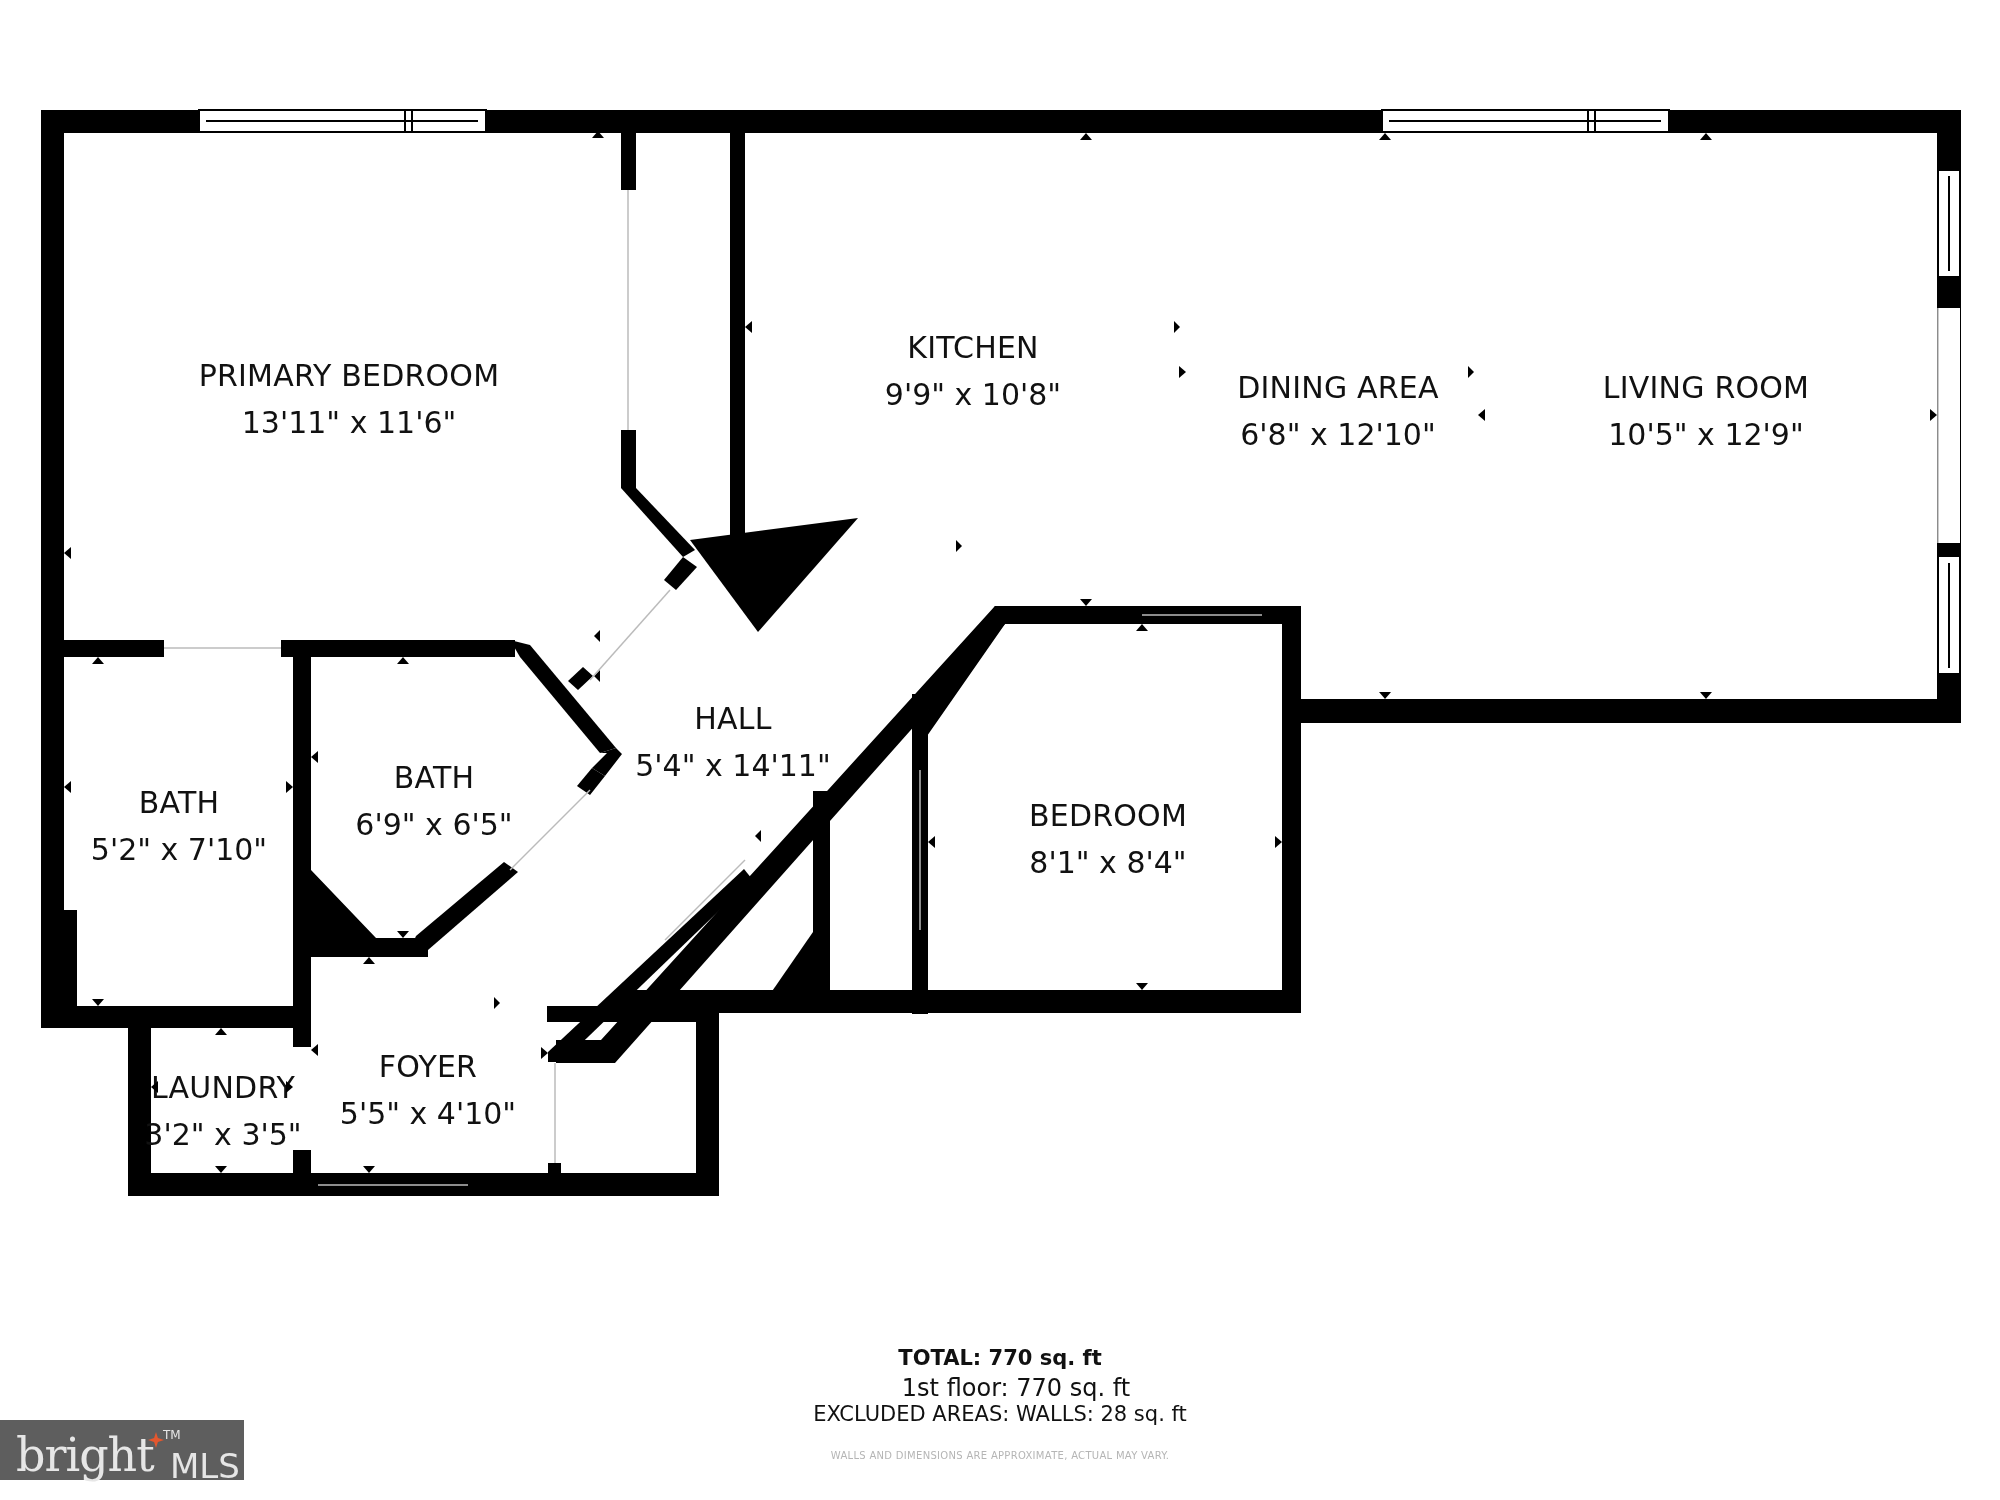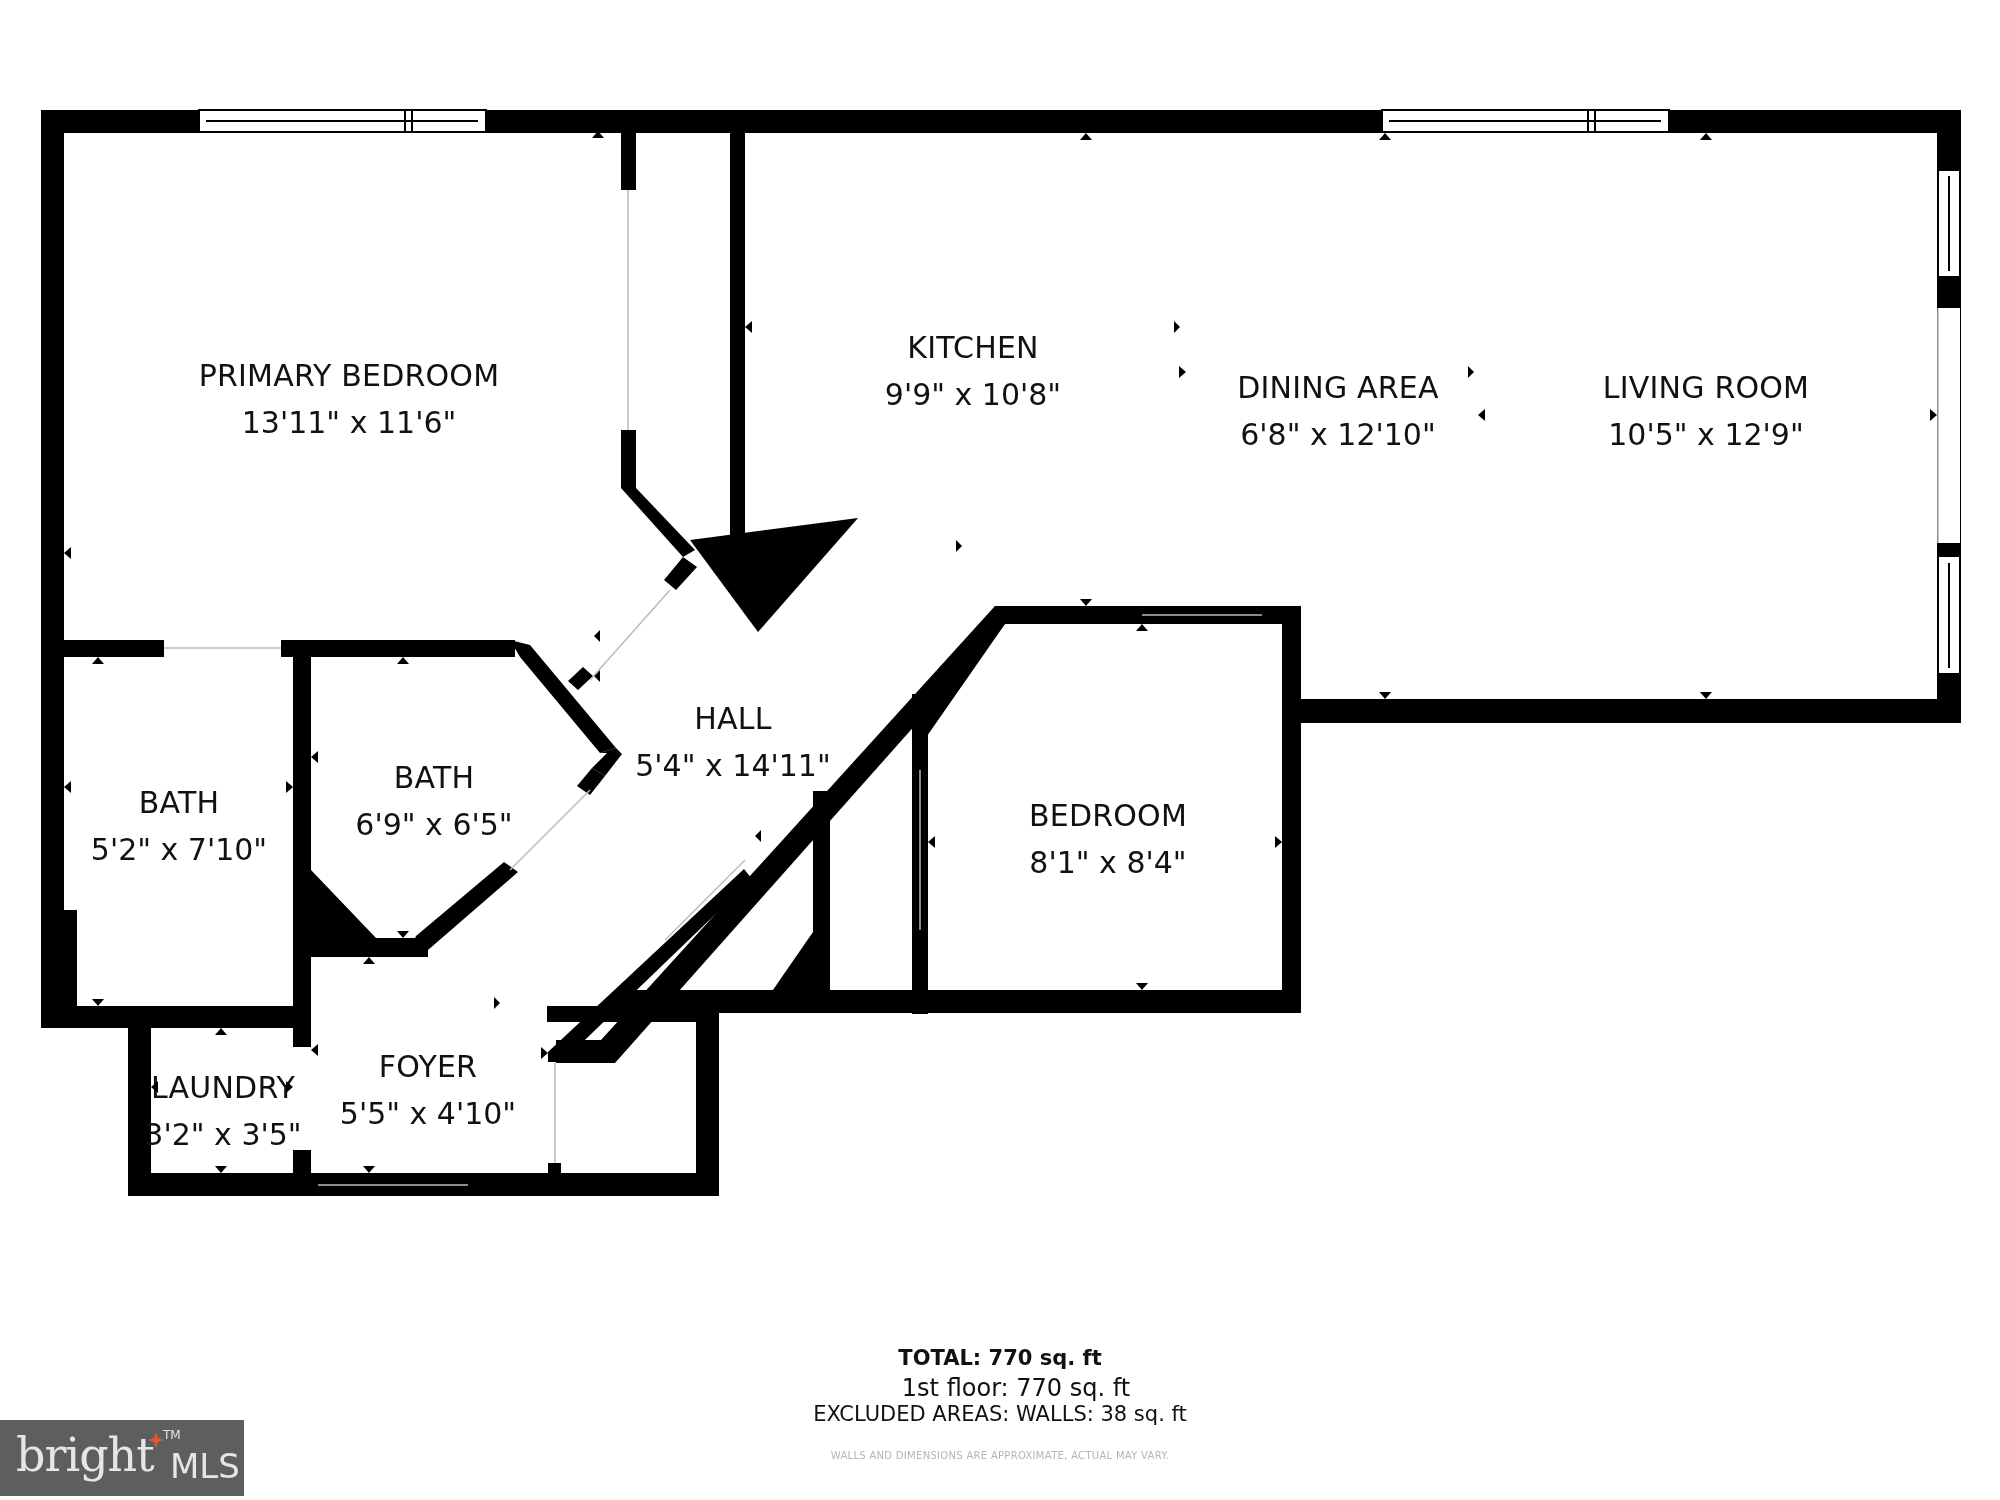--- a/index.html
+++ b/index.html
@@ -12,21 +12,21 @@
   .thin { stroke: #bbb; stroke-width: 1.5; fill: none; }
   .room-label { font-family: "DejaVu Sans", sans-serif; font-size: 30px; fill: #111; text-anchor: middle; letter-spacing: 0.2px; }
   .room-dim { font-family: "DejaVu Sans", sans-serif; font-size: 30px; fill: #111; text-anchor: middle; }
   .tick { fill: #000; }
   .summary { position: absolute; left: 0; width: 2000px; text-align: center; color: #111; }
   .sum-total { top: 1346px; font-family: "DejaVu Sans", sans-serif; font-weight: bold; font-size: 21px; }
   .sum-floor { top: 1374px; font-family: "DejaVu Sans", sans-serif; font-size: 24px; margin-left: 16px; }
   .sum-excl { top: 1402px; font-family: "DejaVu Sans", sans-serif; font-size: 21px; }
   .sum-note { top: 1450px; font-family: "DejaVu Sans", sans-serif; font-size: 10px; color: #b5b5b5; letter-spacing: 0.3px; }
   .summary-block { position: absolute; left: 0; top: 0; width: 2000px; height: 1124px; pointer-events: none; }
-  .logo { position: absolute; left: 0; top: 1420px; width: 244px; height: 76px; background: #5e5e5e; }
+  .logo { position: absolute; left: 0; top: 1420px; width: 244px; height: 60px; background: #5e5e5e; }
   .logo-bright { position: absolute; left: 16px; top: 8px; font-family: "DejaVu Serif", serif; font-size: 46px; color: #e6e6e6; letter-spacing: -1px; }
   .logo-star { position: absolute; left: 148px; top: 12px; width: 16px; height: 16px; background: #e4572e; clip-path: polygon(50% 0, 62% 38%, 100% 50%, 62% 62%, 50% 100%, 38% 62%, 0 50%, 38% 38%); }
   .logo-tm { position: absolute; left: 163px; top: 8px; font-family: "DejaVu Sans", sans-serif; font-size: 12px; color: #e6e6e6; }
   .logo-mls { position: absolute; left: 170px; top: 26px; font-family: "DejaVu Sans", sans-serif; font-size: 34px; color: #e6e6e6; }
 </style>
 </head>
 <body>
 
 <svg id="plan" viewBox="0 0 2000 1500" xmlns="http://www.w3.org/2000/svg">
 
@@ -212,21 +212,21 @@
     <line class="thin" x1="510" y1="870" x2="590" y2="790"></line>
     <line class="thin" x1="665" y1="940" x2="745" y2="860"></line>
     <line class="thin" x1="318" y1="1185" x2="468" y2="1185"></line>
     <line class="thin" x1="555" y1="1063" x2="555" y2="1163"></line>
   </g>
 </svg>
 
 <div class="summary-block">
   <div class="summary sum-total">TOTAL: 770 sq. ft</div>
   <div class="summary sum-floor">1st floor: 770 sq. ft</div>
-  <div class="summary sum-excl">EXCLUDED AREAS: WALLS: 38 sq. ft</div>
+  <div class="summary sum-excl">EXCLUDED AREAS: WALLS: 28 sq. ft</div>
   <div class="summary sum-note">WALLS AND DIMENSIONS ARE APPROXIMATE, ACTUAL MAY VARY.</div>
 </div>
 
 <div class="logo">
   <span class="logo-bright">bright</span>
   <span class="logo-star"></span>
   <span class="logo-tm">TM</span>
   <span class="logo-mls">MLS</span>
 </div>
 

